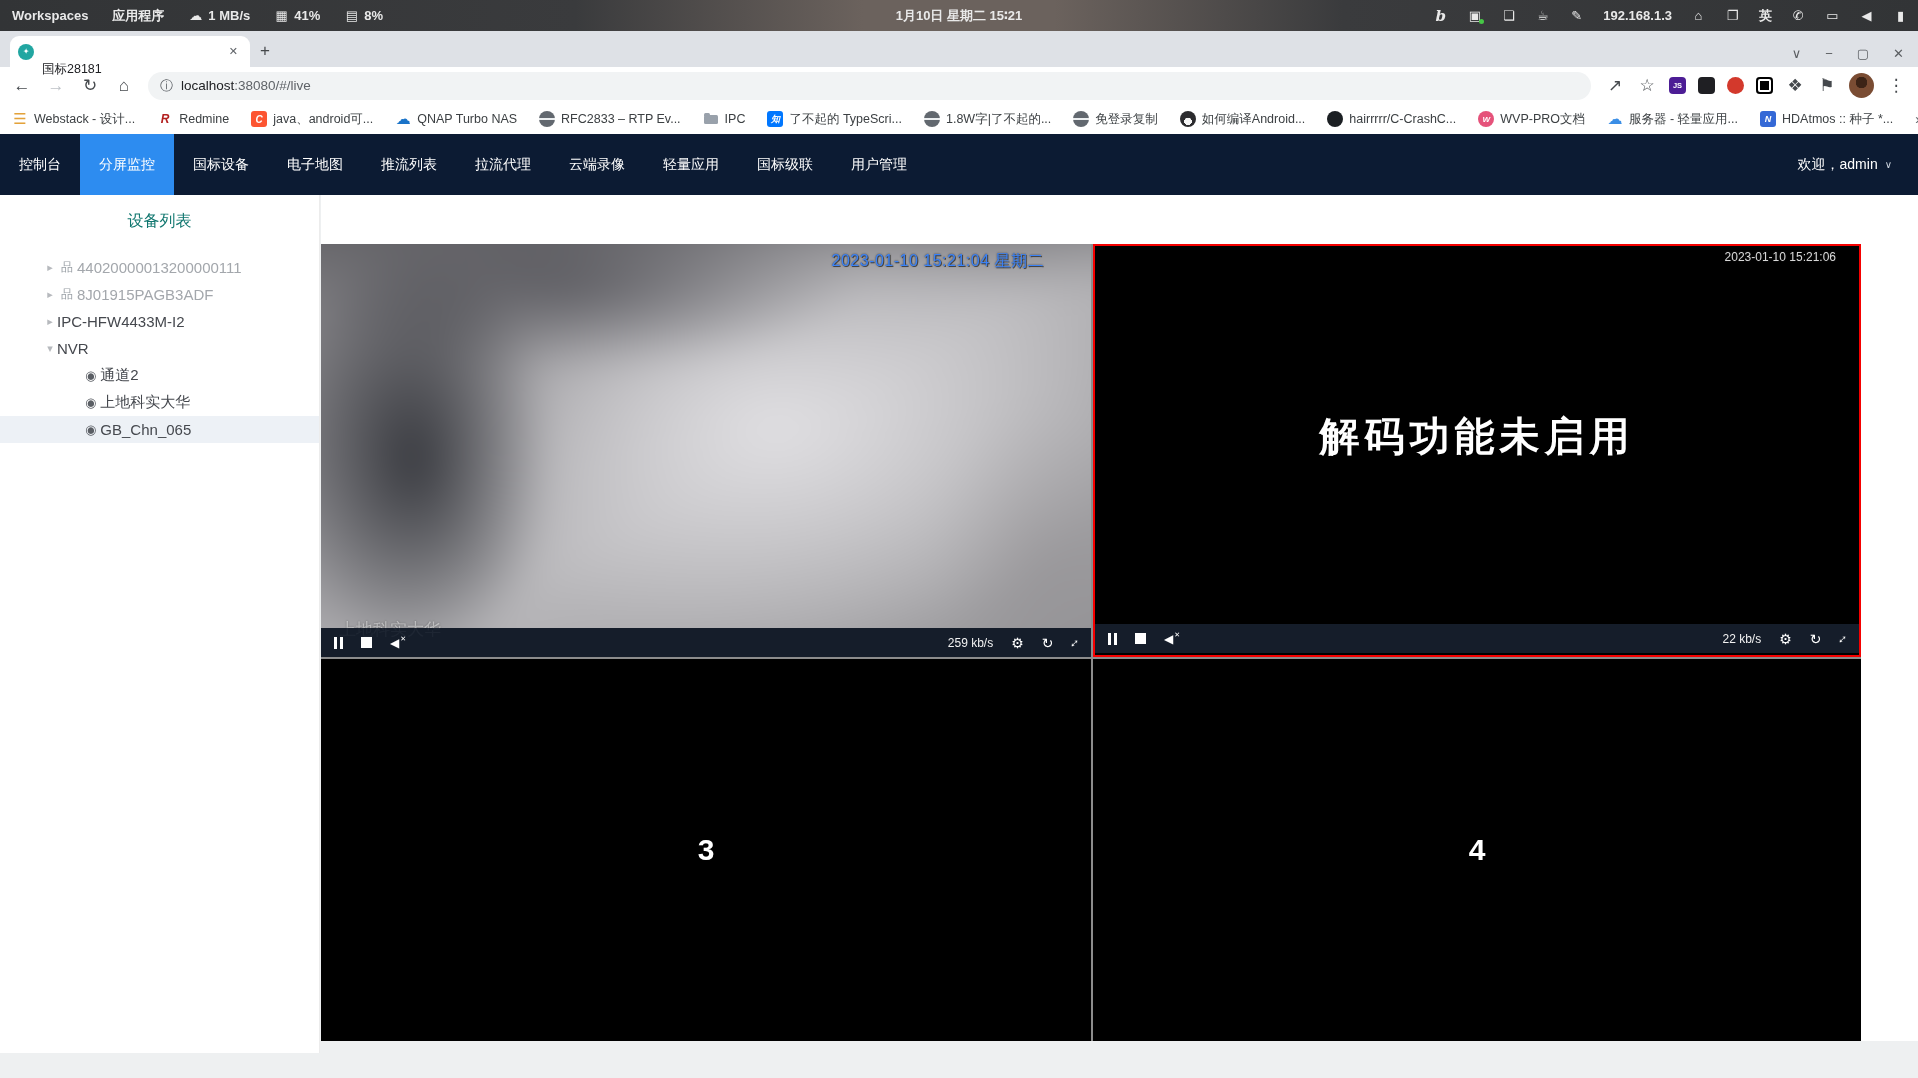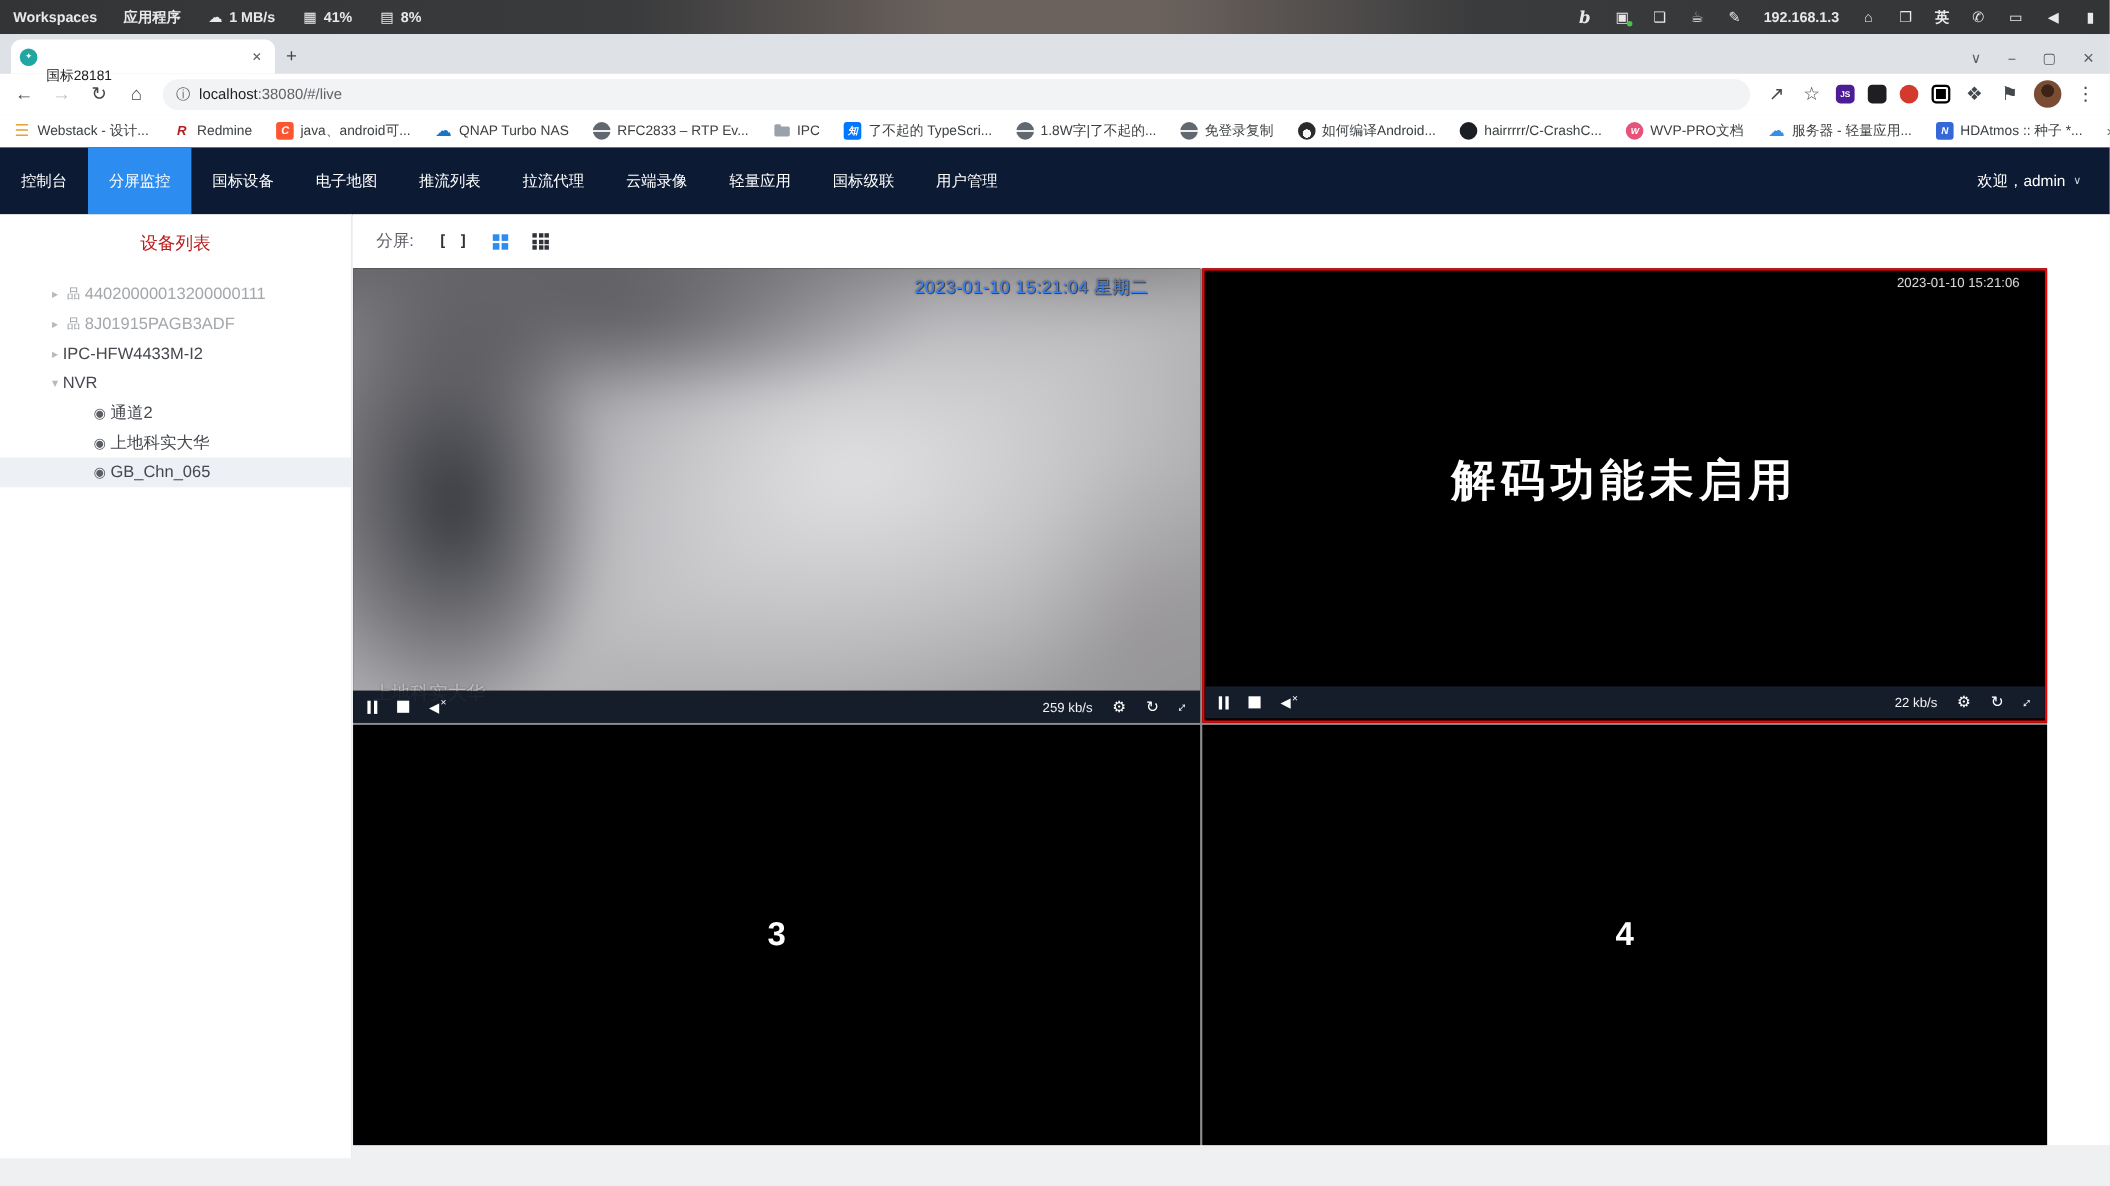--- a/index.html
+++ b/index.html
@@ -65,21 +65,21 @@
   
   .appnav{height:61px;background:#0c1b33;display:flex;align-items:stretch;color:#fff;font-size:14px;}
   .nav-item{display:flex;align-items:center;padding:0 19px;cursor:pointer;}
   .nav-item.active{background:#2d8cf0;}
   .nav-welcome{margin-left:auto;display:flex;align-items:center;gap:7px;padding-right:26px;font-size:14px;}
   .nav-welcome .caret{font-size:10px;color:#cfd6e0;}
 
   
   .workspace{position:relative;height:883px;background:#eef0f1;}
   .sidebar{position:absolute;left:0;top:0;width:320px;height:858px;background:#fff;border-right:1px solid #ececec;}
-  .side-title{padding-top:16px;text-align:center;font-size:16px;color:#b91c1c;}
+  .side-title{padding-top:16px;text-align:center;font-size:16px;color:#0f766e;}
   .tree{margin-top:22px;font-size:15px;}
   .trow{height:27px;display:flex;align-items:center;color:#45484e;}
   .trow .caret{width:14px;margin-left:43px;color:#b6b9bd;font-size:11px;text-align:center;}
   .trow .nodeico{margin:0 4px 0 4px;font-size:12px;color:#9aa0a6;}
   .trow.lvl1 .caret{visibility:hidden;}
   .trow.lvl1 .nodeico{margin-left:28px;font-size:13px;color:#5a5e64;}
   .trow.muted{color:#a3a7ac;}
   .trow.selected{background:#edf1f6;}
   .trow .tlabel{white-space:nowrap;}
 
@@ -141,20 +141,21 @@
     </span>
     <span class="stat">
       <i class="tico">▦</i>
       <span>41%</span>
     </span>
     <span class="stat">
       <i class="tico">▤</i>
       <span>8%</span>
     </span>
   </div>
+  <div class="clock">1月10日 星期二 15∶21</div>
   <div class="rgrp">
     <i class="tico bing">b</i>
     <i class="tico dict">▣</i>
     <i class="tico">❏</i>
     <i class="tico">☕</i>
     <i class="tico">✎</i>
     <span>192.168.1.3</span>
     <i class="tico">⌂</i>
     <i class="tico">❐</i>
     <span>英</span>
@@ -315,41 +316,20 @@
       </div>
       <div class="trow lvl1 selected">
         <span class="caret"></span>
         <span class="nodeico">◉</span>
         <span class="tlabel">GB_Chn_065</span>
       </div>
     </div>
   </div>
 
   <div class="main">
-    <div class="vtoolbar">
-      <span>分屏:</span>
-      <span class="fsico">[ ]</span>
-      <span class="gicon4">
-          <i></i>
-          <i></i>
-          <i></i>
-          <i></i>
-        </span>
-      <span class="gicon9">
-          <i></i>
-          <i></i>
-          <i></i>
-          <i></i>
-          <i></i>
-          <i></i>
-          <i></i>
-          <i></i>
-          <i></i>
-        </span>
-    </div>
 
     <div class="grid">
 
       <div class="pane pane1">
         <div class="vid">
             <div class="blurimg"></div>
           </div>
         <div class="ts1">2023-01-10 15:21:04 星期二</div>
         <div class="wm">上地科实大华</div>
         <div class="pbar">

